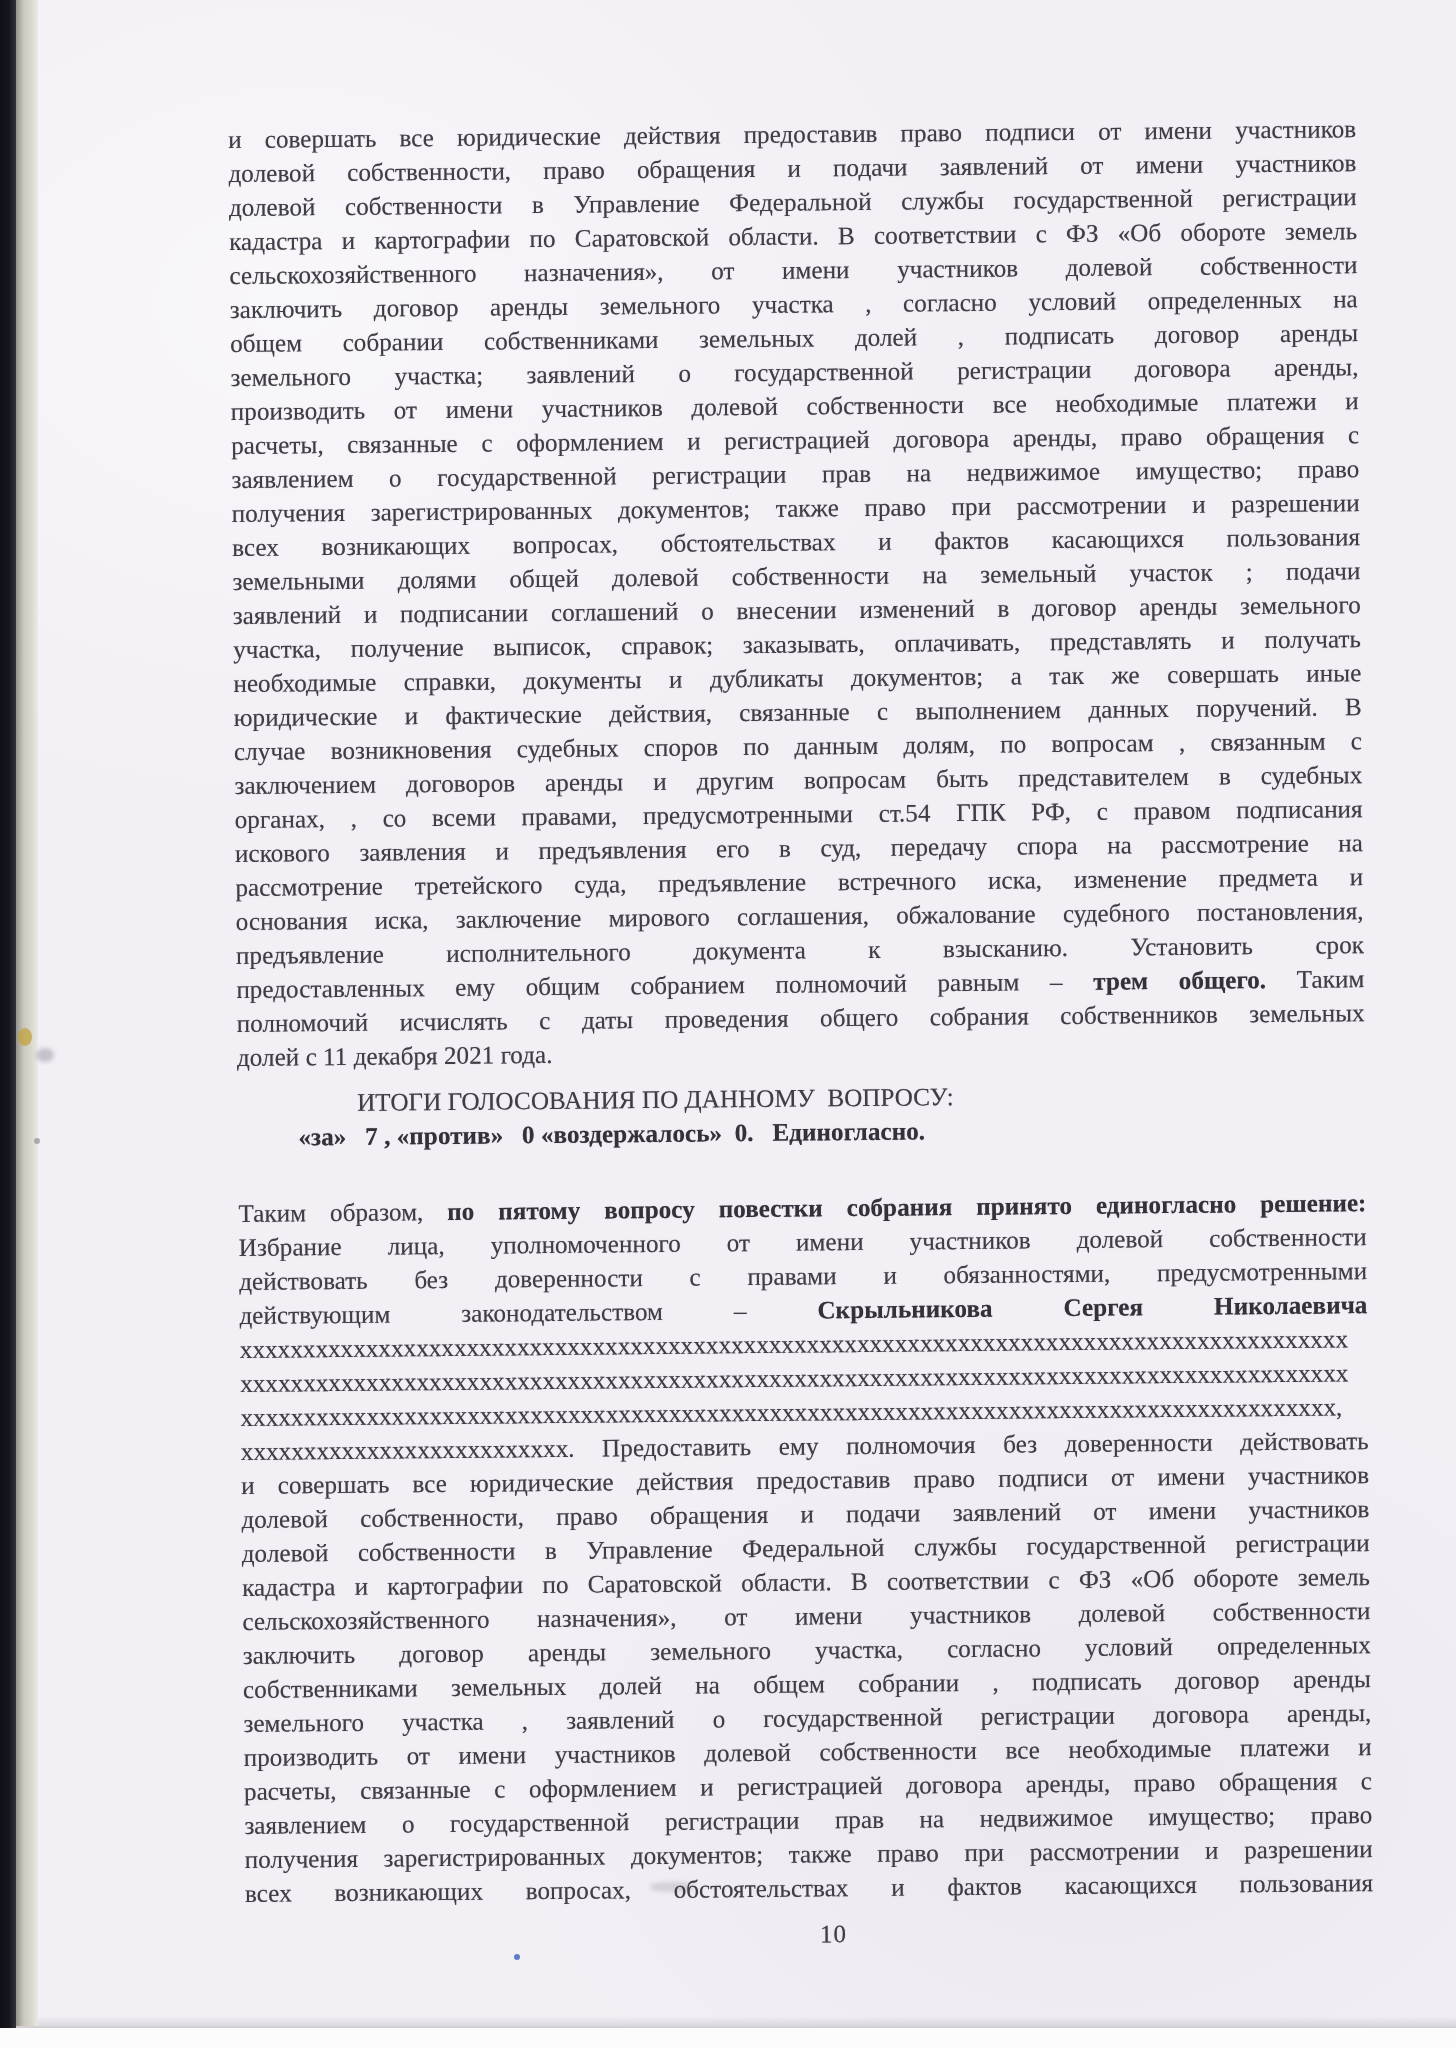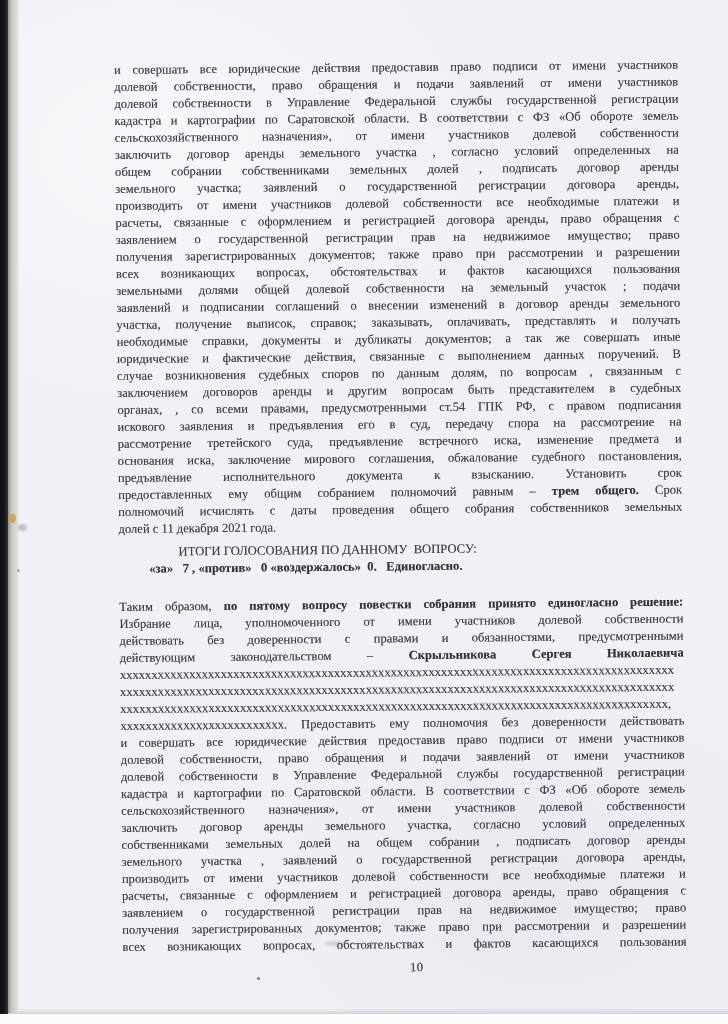--- a/index.html
+++ b/index.html
@@ -78,21 +78,21 @@
         <div class="line"><span>участка, получение выписок, справок; заказывать, оплачивать, представлять и получать</span></div>
         <div class="line"><span>необходимые справки, документы и дубликаты документов; а так же совершать иные</span></div>
         <div class="line"><span>юридические и фактические действия, связанные с выполнением данных поручений. В</span></div>
         <div class="line"><span>случае возникновения судебных споров по данным долям, по вопросам , связанным с</span></div>
         <div class="line"><span>заключением договоров аренды и другим вопросам быть представителем в судебных</span></div>
         <div class="line"><span>органах, , со всеми правами, предусмотренными ст.54 ГПК РФ, с правом подписания</span></div>
         <div class="line"><span>искового заявления и предъявления его в суд, передачу спора на рассмотрение на</span></div>
         <div class="line"><span>рассмотрение третейского суда, предъявление встречного иска, изменение предмета и</span></div>
         <div class="line"><span>основания иска, заключение мирового соглашения, обжалование судебного постановления,</span></div>
         <div class="line"><span>предъявление исполнительного документа к взысканию. Установить срок</span></div>
-        <div class="line"><span>предоставленных ему общим собранием полномочий равным – </span><span class="b">трем общего.</span><span> Срок</span></div>
+        <div class="line"><span>предоставленных ему общим собранием полномочий равным – </span><span class="b">трем общего.</span><span> Таким</span></div>
         <div class="line"><span>полномочий исчислять с даты проведения общего собрания собственников земельных</span></div>
         <div class="line end"><span>долей с 11 декабря 2021 года.</span></div>
       </div>
 
     <div class="vheading">ИТОГИ ГОЛОСОВАНИЯ ПО ДАННОМУ  ВОПРОСУ:</div>
     <div class="vresult">«за»   7 , «против»   0 «воздержалось»  0.   Единогласно.</div>
 
     <div class="para para2">
         <div class="line"><span>Таким образом, </span><span class="b">по пятому вопросу повестки собрания принято единогласно решение:</span></div>
         <div class="line"><span>Избрание лица, уполномоченного от имени участников долевой собственности</span></div>

